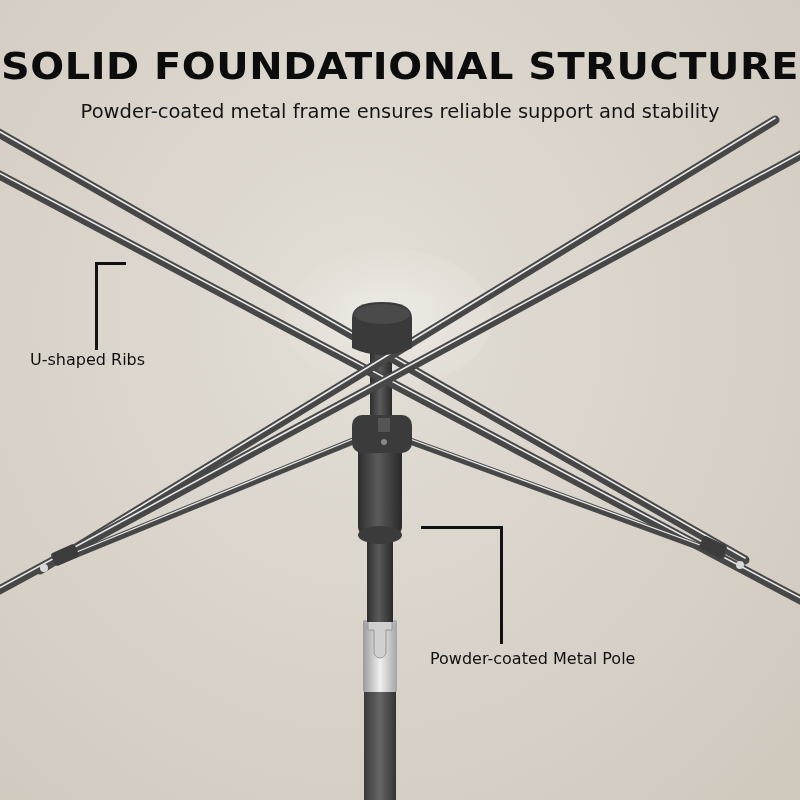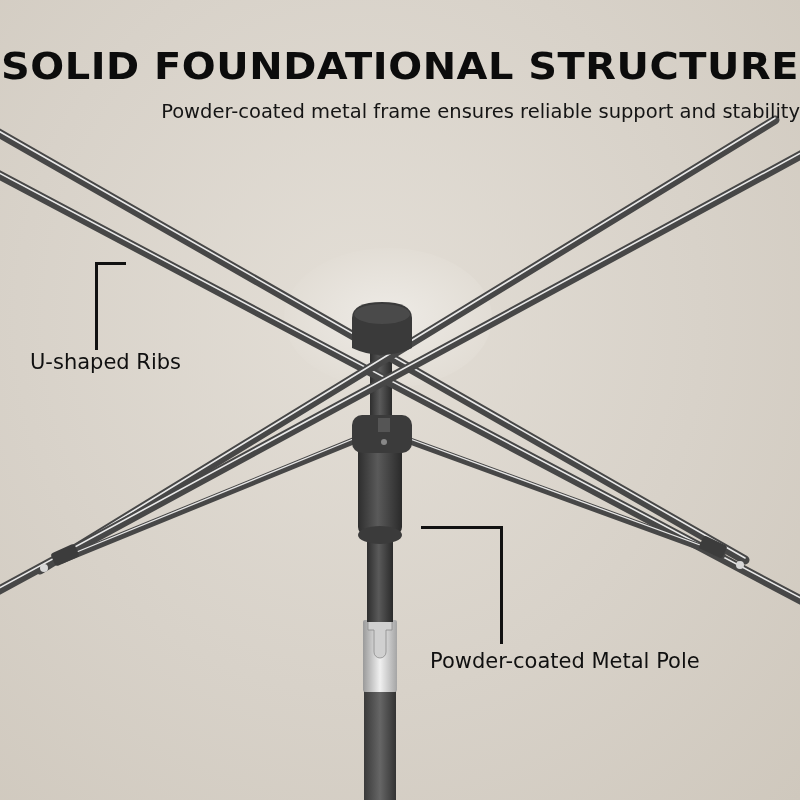--- a/index.html
+++ b/index.html
@@ -3,23 +3,23 @@
   <meta charset="utf-8">
   <style>
     html, body { margin: 0; padding: 0; }
     body { width: 800px; height: 800px; overflow: hidden; background: #d9d3ca; }
     .stage { position: relative; width: 800px; height: 800px; overflow: hidden;
       background: radial-gradient(ellipse at 45% 40%, #e3ded6 0%, #d8d2c9 55%, #cfc8bd 100%); }
     svg.scene { position: absolute; left: 0; top: 0; }
     .title { position: absolute; left: 0; top: 44px; width: 800px; text-align: center;
       font-family: "DejaVu Sans", sans-serif; font-weight: 900; font-size: 38px;
       letter-spacing: 0.5px; color: #0c0c0c; transform: scaleX(1.05); transform-origin: center; }
-    .subtitle { position: absolute; left: 0; top: 100px; width: 800px; text-align: right;
+    .subtitle { position: absolute; left: 0; top: 100px; width: 800px; text-align: center;
       font-family: "DejaVu Sans", sans-serif; font-size: 19.5px; color: #151515; }
-    .label { position: absolute; font-family: "DejaVu Sans", sans-serif; font-size: 21px; color: #101010; white-space: nowrap; }
+    .label { position: absolute; font-family: "DejaVu Sans", sans-serif; font-size: 16px; color: #101010; white-space: nowrap; }
     .label-ribs { left: 30px; top: 350px; }
     .label-pole { left: 430px; top: 649px; }
     .leader { position: absolute; background: #111; }
   </style>
 </head>
 <body>
 
 <div class="stage">
 
   <svg class="scene" width="800" height="800" viewBox="0 0 800 800">

